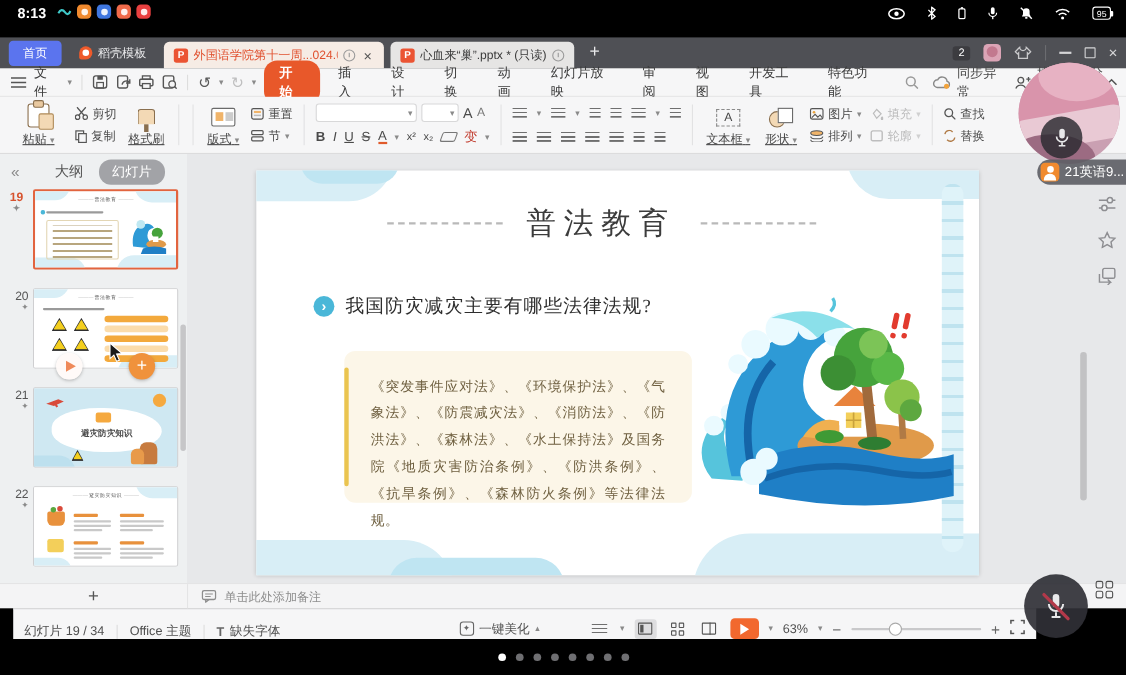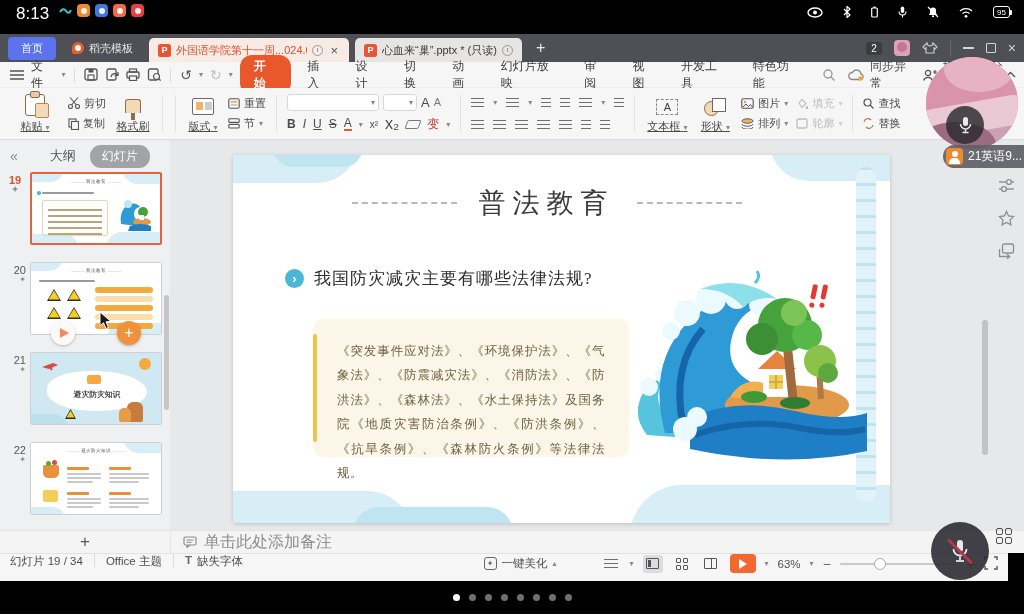--- a/index.html
+++ b/index.html
@@ -3,21 +3,21 @@
 <meta charset="utf-8">
 <style>
   * { margin:0; padding:0; box-sizing:border-box; }
   html,body { background:#000; }
   body { font-family:"Liberation Sans", sans-serif; }
   .screen { position:relative; width:1024px; height:614px; overflow:hidden; background:#000; }
 
   
   .abar { position:absolute; left:0; top:0; width:1024px; height:34px; background:#000; color:#fff;
           display:flex; align-items:flex-start; padding:4px 14px 0 16px; }
-  .abar .time { font-size:17px; font-weight:normal; margin-right:10px; }
+  .abar .time { font-size:13px; font-weight:bold; margin-right:10px; }
   .appicons { display:flex; gap:5px; align-items:center; }
   .appico { width:13px; height:13px; border-radius:4px; position:relative; }
   .appico::after { content:""; position:absolute; inset:3.5px; border-radius:50%; background:rgba(255,255,255,.9); }
   .sicons { margin-left:auto; display:flex; gap:20px; align-items:center; height:16px; }
   .sico svg { display:block; }
   .batt { border:1px solid #fff; border-radius:3px; font-size:8px; padding:0 3px; height:12px; line-height:11px; position:relative; }
   .batt::after { content:""; position:absolute; right:-3px; top:3px; width:2px; height:5px; background:#fff; border-radius:0 1px 1px 0; }
 
   
   .tabbar { position:absolute; left:0; top:34px; width:1024px; height:28px; background:#4f5055;
@@ -144,25 +144,25 @@
   .qtext { font-family:"Liberation Serif", serif; font-size:17px; color:#2e2e2e; letter-spacing:1px; }
   .sbody { position:absolute; left:80px; top:164px; width:316px; height:138px; background:#fcf6e8; border-radius:10px;
            padding:20px 24px; }
   .sbody::before { content:""; position:absolute; left:0; top:15px; bottom:15px; width:4px; background:#eac44f; border-radius:2px; }
   .sbody .txt { font-family:"Liberation Serif", serif; font-size:12.5px; line-height:1.95; color:#6f6040; text-align:justify; letter-spacing:.5px; }
   .sart { position:absolute; left:402px; top:110px; width:235px; height:210px; }
 
   
   .lower { position:absolute; left:0; top:530px; width:1024px; height:23px; background:#f4f4f5; border-top:1px solid #e4e4e5; display:flex; }
   .addslide { width:170px; display:flex; align-items:center; justify-content:center; color:#555; font-size:17px; }
-  .notes { flex:1; display:flex; align-items:center; gap:7px; padding-left:12px; color:#8d8d8d; font-size:16px; border-left:1px solid #e4e4e5; }
-
-  
-  .statusbar { position:absolute; left:0; top:553px; width:1008px; height:28px; background:#f6f6f7; border-top:1px solid #e2e2e3;
-               display:flex; align-items:flex-start; padding:0 10px; color:#4f4f4f; font-size:11.5px; }
+  .notes { flex:1; display:flex; align-items:center; gap:7px; padding-left:12px; color:#8d8d8d; font-size:11px; border-left:1px solid #e4e4e5; }
+
+  
+  .statusbar { position:absolute; left:12px; top:553px; width:930px; height:28px; background:#f6f6f7; border-top:1px solid #e2e2e3;
+               display:flex; align-items:flex-end; padding:0 10px; color:#4f4f4f; font-size:11.5px; }
   .sdivv { width:1px; height:13px; background:#ddd; margin:0 11px; }
   .sb-right { display:flex; align-items:center; margin-left:auto; gap:9px; }
   .viewbtn { width:20px; height:18px; display:flex; align-items:center; justify-content:center; border-radius:3px; }
   .viewbtn.sel { background:#dddddf; }
   .vnormal { width:13px; height:11px; border:1.3px solid #555; border-radius:1px; position:relative; }
   .vnormal::after { content:""; position:absolute; left:1px; top:1px; bottom:1px; width:3px; background:#555; }
   .vgrid { width:12px; height:12px; display:grid; grid-template-columns:1fr 1fr; gap:2px; }
   .vgrid i { border:1.2px solid #555; border-radius:1px; }
   .vread { width:13px; height:11px; border:1.3px solid #555; border-radius:1px; position:relative; }
   .vread::after { content:""; position:absolute; left:5.5px; top:-1px; bottom:-1px; width:1.3px; background:#555; }
@@ -434,21 +434,21 @@
         <span style="font-size:11px; color:#777">A</span>
       </span>
       <span class="fmtrow">
         <span class="b">B</span>
         <span class="i">I</span>
         <span class="u">U</span>
         <span class="s">S</span>
         <span class="aclr">A</span>
           <span class="car">▾</span>
         <span style="font-size:10px">x²</span>
-        <span style="font-size:16px">x₂</span>
+        <span style="font-size:10px">x₂</span>
         <span class="eraser"></span>
         <span style="color:#c0392b">变</span>
           <span class="car">▾</span>
       </span>
     </div>
     <div class="tdiv"></div>
     <div class="stack" style="gap:4px">
       <span style="display:flex; gap:9px; align-items:center;">
         <span class="parabar"></span>
           <span class="car">▾</span>

